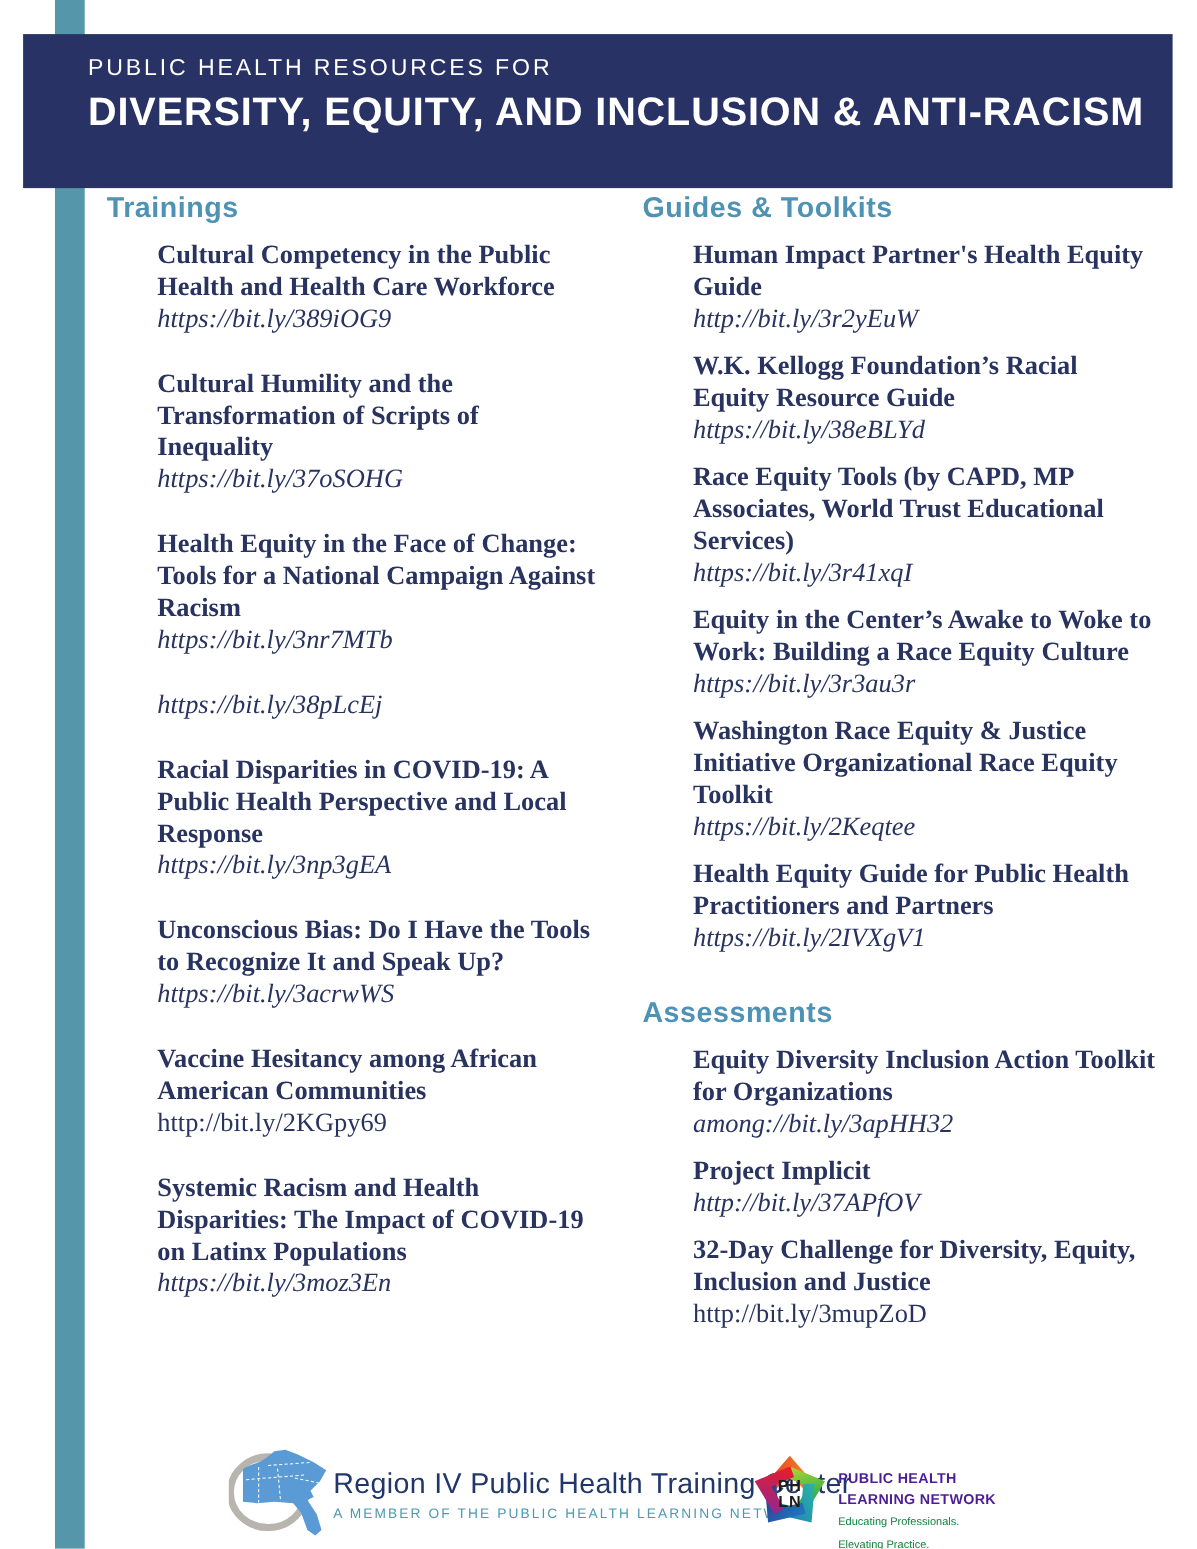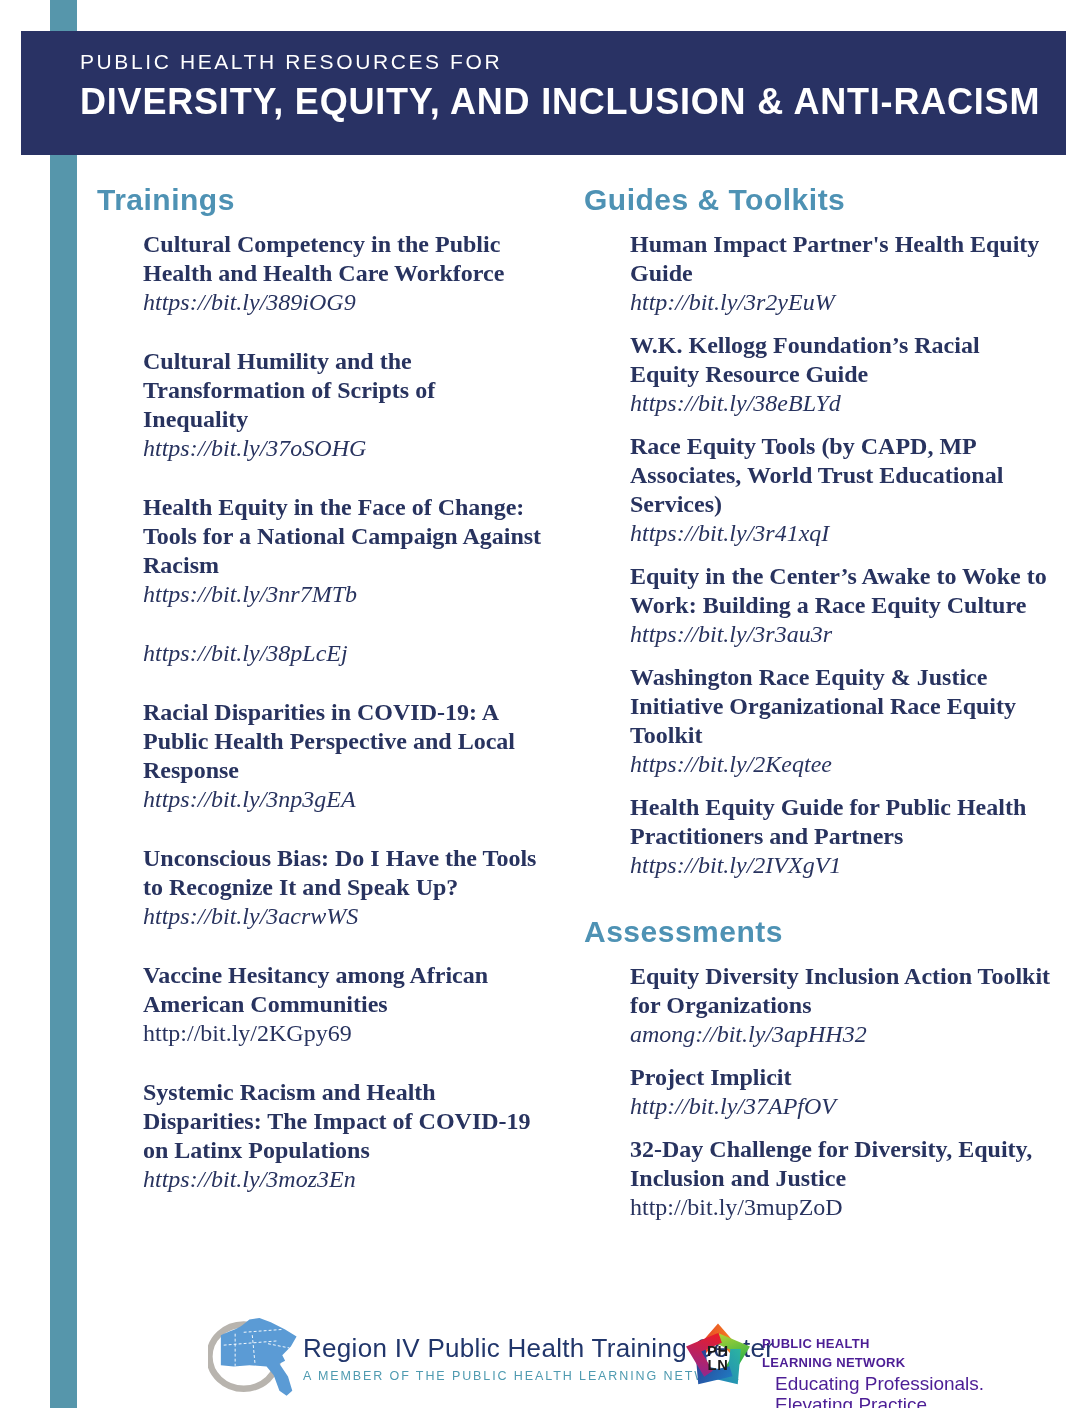--- a/index.html
+++ b/index.html
@@ -5,37 +5,37 @@
   html,body{margin:0;padding:0;}
   body{
     width:1088px;height:1408px;position:relative;background:#ffffff;
     font-family:"Liberation Serif", serif;overflow:hidden;
   }
   .page{position:absolute;inset:0;}
   
   .stripe{position:absolute;left:50px;top:0;width:27px;height:1408px;background:#5696ab;}
   
   .band{
-    position:absolute;left:21px;top:31px;width:1045px;height:124px;background:#293264;
+    position:absolute;left:21px;top:31px;width:1045px;height:140px;background:#293264;
     box-sizing:border-box;padding:18px 0 0 59px;color:#ffffff;
     font-family:"Liberation Sans", sans-serif;
   }
   .band .eyebrow{
     display:block;font-size:21px;font-weight:500;letter-spacing:2.6px;line-height:26px;
   }
   .band .big-title{
     display:block;font-size:36px;font-weight:800;letter-spacing:0.8px;line-height:44px;margin-top:5px;
   }
   
   .col{position:absolute;top:168px;}
   .col-left{left:97px;width:448px;}
   .col-right{left:584px;width:468px;}
   h2.section-heading{
-    margin:12px 0 10px 0;font-family:"Liberation Sans", sans-serif;font-weight:bold;
-    font-size:30px;line-height:40px;color:#4e92b4;letter-spacing:0.5px;
+    margin:0 0 10px 0;font-family:"Liberation Sans", sans-serif;font-weight:bold;
+    font-size:26px;line-height:40px;color:#4e92b4;letter-spacing:0.5px;
   }
   h2.assessments-heading{margin-top:32px;}
   .item{padding-left:6px;margin-left:40px;}
   .col-left .item{margin-bottom:30px;}
   .col-right .item{margin-bottom:14px;}
   .item .title{
     font-weight:bold;font-size:24px;line-height:29px;color:#28335f;
   }
   .item .url{
     font-style:italic;font-size:24px;line-height:29px;color:#28335f;
@@ -43,21 +43,21 @@
   .item .url.roman{font-style:normal;}
   
   .footer{position:absolute;left:0;top:1290px;width:1088px;height:118px;}
   .region4-map{position:absolute;left:208px;top:18px;}
   .region4-text{position:absolute;left:303px;top:44px;font-family:"Liberation Sans", sans-serif;}
   .region4-name{font-size:26px;line-height:28px;color:#21366b;font-weight:500;letter-spacing:0.3px;}
   .region4-tagline{font-size:12.5px;color:#4e9ab0;letter-spacing:1.9px;margin-top:7px;font-weight:500;}
   .phln-logo{position:absolute;left:683px;top:28px;}
   .phln-text{position:absolute;left:762px;top:44px;font-family:"Liberation Sans", sans-serif;}
   .phln-name{font-size:13px;line-height:19px;font-weight:bold;color:#4c1d95;letter-spacing:0.3px;}
-  .phln-tagline{font-size:19px;line-height:18px;color:#4c1d95;margin-top:3px;margin-left:13px;}
+  .phln-tagline{font-size:10px;line-height:18px;color:#15803d;margin-top:3px;}
 </style>
 </head>
 <body>
 
 <div class="page">
 
   <div class="stripe"></div>
 
   <div class="band">
     <span class="eyebrow">PUBLIC HEALTH RESOURCES FOR</span>

